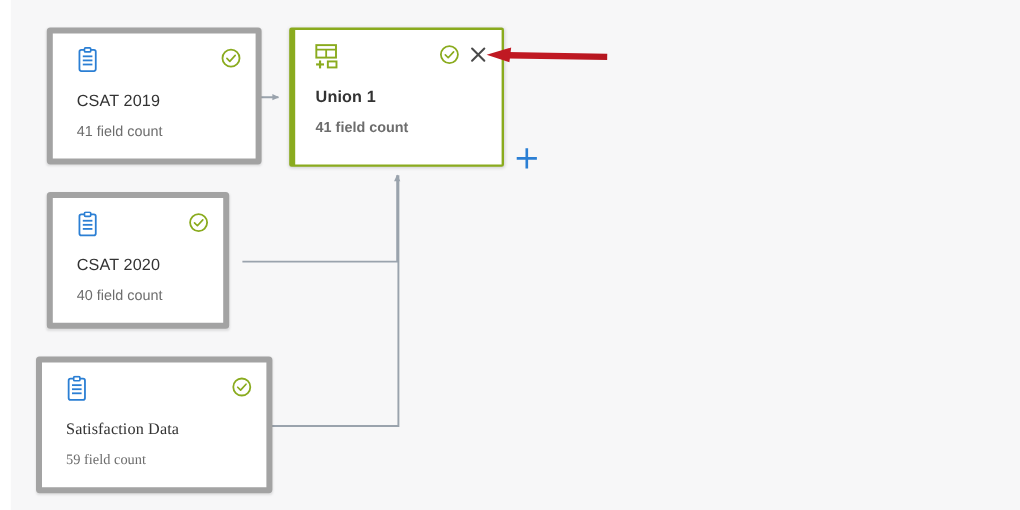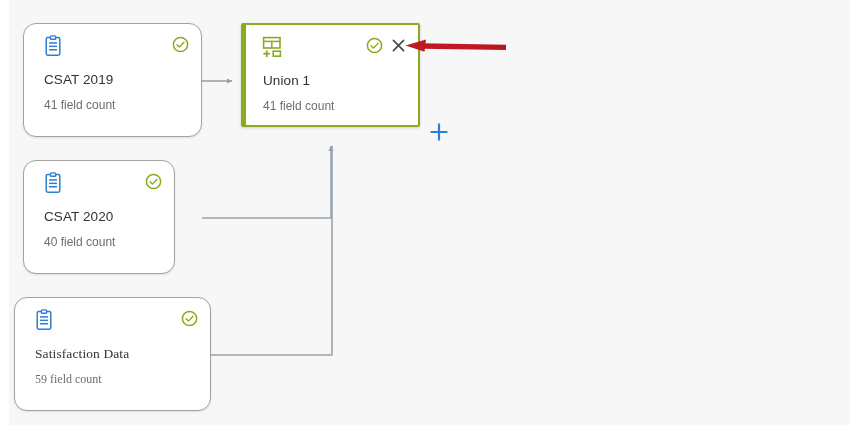--- a/index.html
+++ b/index.html
@@ -37,23 +37,24 @@
     height: 425px;
     pointer-events: none;
   }
   
   .node {
     position: absolute;
     background: #ffffff;
     box-sizing: border-box;
   }
   .node.plain {
-    border: 1px solid #a3a3a3;
-    border-radius: 13px;
+    border: 5px solid #a3a3a3;
+    border-radius: 3px;
     box-shadow: 0 1px 2px rgba(0,0,0,0.10);
+    margin-left: 16px;
   }
   .node.selected {
     border: 2px solid #8aab1e;
     border-left-width: 5px;
     border-radius: 2px;
     box-shadow: 0 1px 3px rgba(0,0,0,0.16);
   }
   .node-head {
     position: relative;
     height: 38px;
@@ -213,21 +214,21 @@
             <circle cx="8.5" cy="8.5" r="7.1" fill="none" stroke="#8aab1e" stroke-width="1.5"></circle>
             <path d="M5.1,8.7 L7.5,11.1 L12,6.2" fill="none" stroke="#8aab1e" stroke-width="1.4" stroke-linecap="round" stroke-linejoin="round"></path>
           </svg>
         </span>
       </div>
     </div>
     <div class="node-title">Satisfaction Data</div>
     <div class="node-sub">59 field count</div>
   </div>
 
-  <div class="node selected" style="left:241px; top:23px; width:179px; height:104px;">
+  <div class="node selected" style="left:241px; top:23px; width:179px; height:116px;font-weight:bold;">
     <div class="node-head">
       <span class="node-icon">
         <svg viewBox="0 0 22 22" width="22" height="22">
           <rect x="1.6" y="1.6" width="16.4" height="10.4" fill="none" stroke="#8aab1e" stroke-width="1.6"></rect>
           <line x1="1.6" y1="5.4" x2="18" y2="5.4" stroke="#8aab1e" stroke-width="1.5"></line>
           <line x1="9.8" y1="5.4" x2="9.8" y2="12" stroke="#8aab1e" stroke-width="1.5"></line>
           <rect x="11.2" y="15.2" width="7.2" height="5" fill="none" stroke="#8aab1e" stroke-width="1.6"></rect>
           <rect x="3.8" y="14.4" width="1.8" height="6.6" fill="#8aab1e"></rect>
           <rect x="1.4" y="16.8" width="6.6" height="1.8" fill="#8aab1e"></rect>
         </svg>

